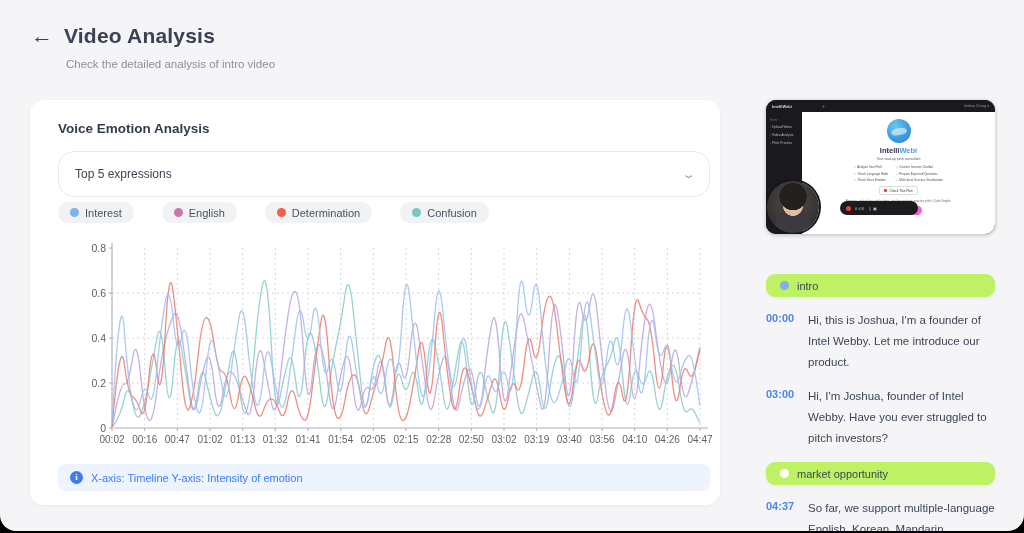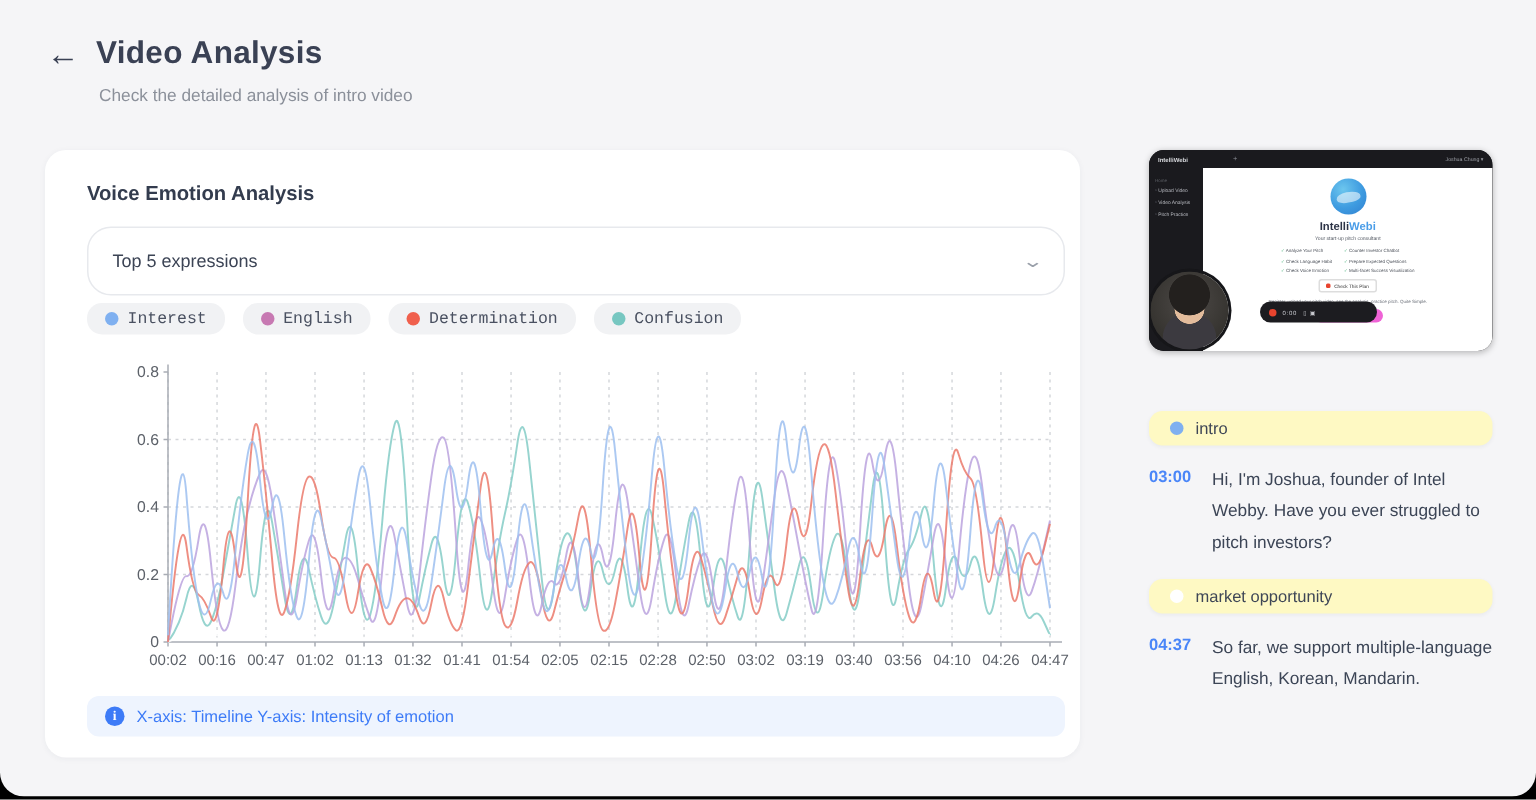--- a/index.html
+++ b/index.html
@@ -16,21 +16,21 @@
   .hdr-sub { position:absolute; left:66px; top:58px; font-size:11.5px; color:#8b909a; }
   
   .card { position:absolute; left:30px; top:100px; width:690px; height:405px;
     background:#fff; border-radius:14px; box-shadow:0 1px 4px rgba(40,50,70,.05); }
   .card-heading { position:absolute; left:58px; top:121px; font-size:13.5px; font-weight:bold; color:#333c4e; }
   .dropdown { position:absolute; left:58px; top:151px; width:652px; height:46px;
     background:#fff; border:1px solid #e7e9ed; border-radius:16px; cursor:pointer;
     display:flex; align-items:center; padding:0 16px; }
   .dropdown-value { font-size:12px; color:#3c4455; flex:1; }
   .chev { color:#9aa0aa; font-size:11px; transform:scaleX(1.6); }
-  .legend-row { position:absolute; left:58px; top:202px; display:flex; gap:12px;font-family:Liberation Mono, monospace; }
+  .legend-row { position:absolute; left:58px; top:202px; display:flex; gap:28px; }
   .chip { display:flex; align-items:center; gap:6px; background:#f1f2f4; border-radius:10px;
     height:21px; padding:0 12px; font-size:11px; color:#4a5161; cursor:pointer; }
   .chip .dot { width:9px; height:9px; border-radius:50%; display:inline-block; }
   
   .chart-wrap { position:absolute; left:78px; top:240px; width:640px; height:205px; }
   .xlab { font-size:10px; fill:#5c6169; }
   .ylab { font-size:10.5px; fill:#5c6169; }
   .grid { stroke:#d5d7db; stroke-width:1; stroke-dasharray:2,3; }
   .axis { stroke:#a9adb5; stroke-width:1; }
   
@@ -78,21 +78,21 @@
   .t-rec-txt { font-size:4px; color:#c6c8cd; letter-spacing:.5px; }
   .t-cam { position:absolute; left:1px; top:81px; width:52px; height:52px; border-radius:50%;
     background:
       radial-gradient(circle at 50% 30%, #23201e 0%, #23201e 30%, transparent 31%),
       radial-gradient(circle at 50% 48%, #e3bc9c 0%, #e3bc9c 26%, transparent 27%),
       radial-gradient(circle at 50% 86%, #3c3a40 0%, #3c3a40 34%, transparent 35%),
       radial-gradient(circle at 50% 40%, #4e4a48 0%, #35332f 70%, #26242a 100%);
     box-shadow:0 0 0 2px #161619; }
   
   .transcript { margin-top:40px; }
-  .t-pill { background:#fef9c3; border-radius:9px; height:23px; display:flex; align-items:center;
+  .t-pill { background:#bef264; border-radius:9px; height:23px; display:flex; align-items:center;
     gap:8px; padding:0 14px; box-shadow:0 1px 3px rgba(40,50,70,.06); cursor:pointer; margin-bottom:13px; }
   .t-pill .dot { width:9px; height:9px; border-radius:50%; display:inline-block; }
   .t-pill .lbl { font-size:11px; color:#3e4656; }
   .msg { display:flex; margin-bottom:13px; }
   .msg-time { width:40px; flex:none; font-size:11px; color:#4a86f8; font-weight:bold; padding-top:2px; cursor:pointer; }
   .msg-text { font-size:11.5px; color:#3c4556; line-height:21px; margin-left:2px; }
 </style>
 </head>
 <body>
 
@@ -261,20 +261,24 @@
       </div>
       <div class="t-cam"></div>
     </div>
 
     <div class="transcript" id="transcript">
         <div class="t-pill">
           <span class="dot" style="background: rgb(127, 176, 240);"></span>
           <span class="lbl">intro</span>
         </div>
         <div class="msg">
+          <div class="msg-time">00:00</div>
+          <div class="msg-text">Hi, this is Joshua, I'm a founder of Intel Webby. Let me introduce our product.</div>
+        </div>
+        <div class="msg">
           <div class="msg-time">03:00</div>
           <div class="msg-text">Hi, I'm Joshua, founder of Intel Webby. Have you ever struggled to pitch investors?</div>
         </div>
         <div class="t-pill">
           <span class="dot" style="background: rgb(255, 255, 255);"></span>
           <span class="lbl">market opportunity</span>
         </div>
         <div class="msg">
           <div class="msg-time">04:37</div>
           <div class="msg-text">So far, we support multiple-language English, Korean, Mandarin.</div>

